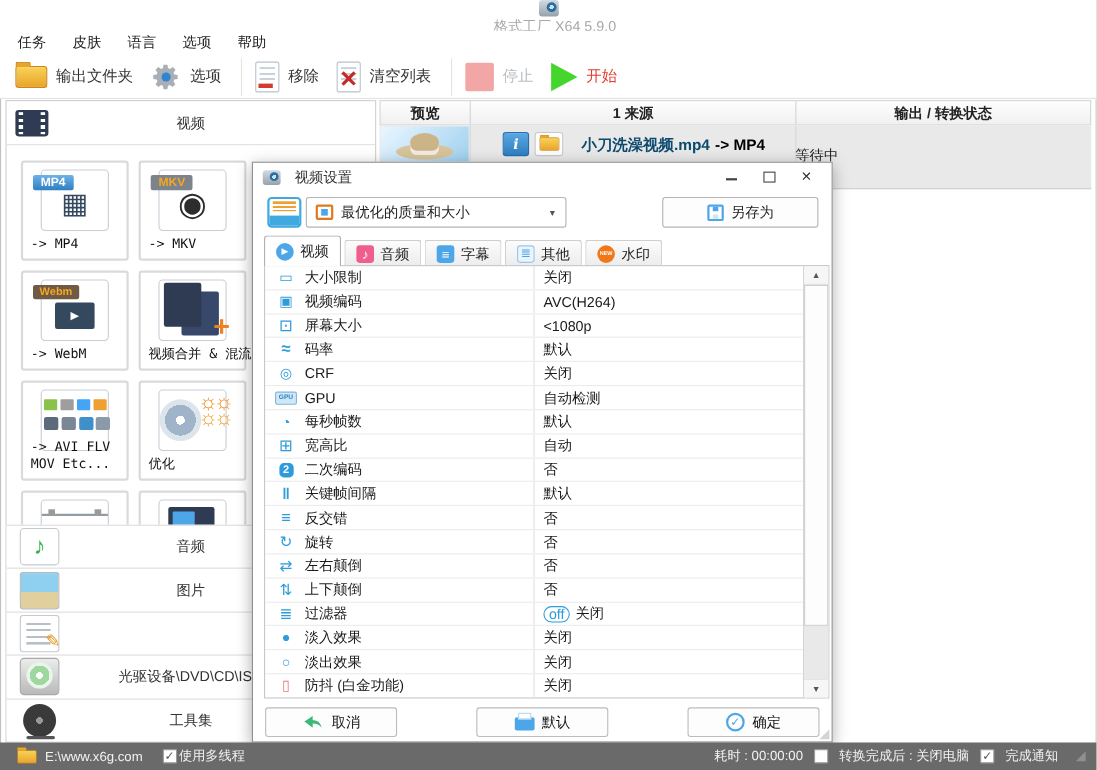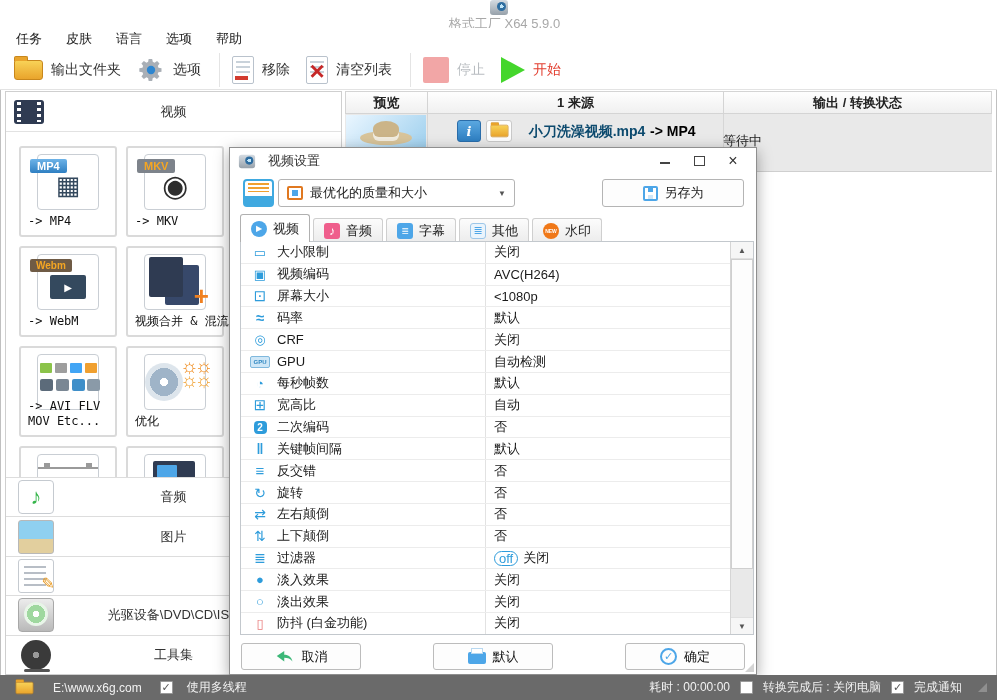--- a/index.html
+++ b/index.html
@@ -178,21 +178,21 @@
     display:flex;align-items:center;justify-content:center;gap:7px;font-size:13px;color:#111;}
   .btn-cancel{left:11px;} .btn-default{left:203px;} .btn-ok{left:395px;}
   .icon-default{width:18px;height:12px;background:#4da6e8;border-radius:2px;position:relative;margin-top:3px;flex:none;}
   .icon-default::before{content:"";position:absolute;left:3px;top:-4px;right:3px;height:4px;background:#fff;border:1px solid #b8d8f0;}
   .icon-ok{width:17px;height:17px;border:2px solid #4da6e8;border-radius:50%;color:#4da6e8;display:flex;align-items:center;justify-content:center;font-size:11px;font-weight:bold;flex:none;}
   .icon-ok::before{content:"✓";}
   .dlg-grip{position:absolute;right:2px;bottom:2px;width:0;height:0;border-bottom:9px solid #c9c9c9;border-left:9px solid transparent;opacity:.8;}
   
   .statusbar{position:absolute;left:0;bottom:0;right:0;height:25px;background:#6a6a6a;display:flex;align-items:center;
     color:#f2f2f2;font-size:12px;padding:0 10px;z-index:20;}
-  .sb-item{display:flex;align-items:center;gap:14px;margin-right:18px;}
+  .sb-item{display:flex;align-items:center;gap:2px;margin-right:18px;}
   .cb{width:13px;height:13px;background:#fff;border:1px solid #9a9a9a;border-radius:1px;display:inline-flex;align-items:center;justify-content:center;font-size:11px;color:#555;flex:none;}
   .cb.checked::before{content:"✓";}
   .sb-right{margin-left:auto;display:flex;align-items:center;gap:10px;}
   .grip{width:0;height:0;border-bottom:9px solid #8f8f8f;border-left:9px solid transparent;margin-left:6px;}
 </style>
 </head>
 <body>
 
 <div class="screen">
 

